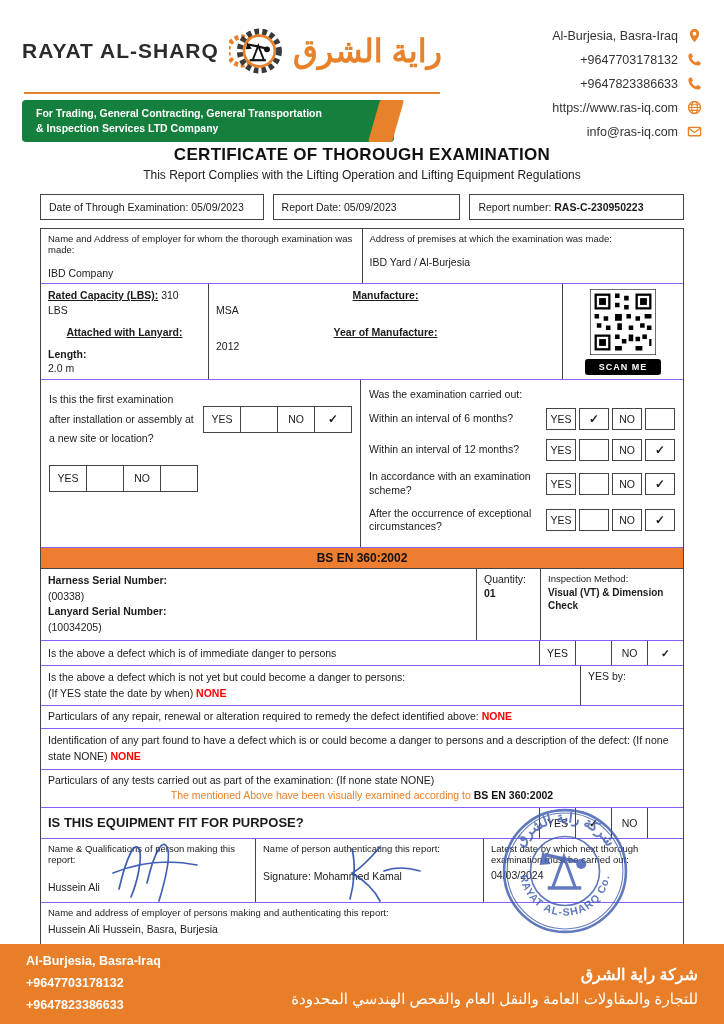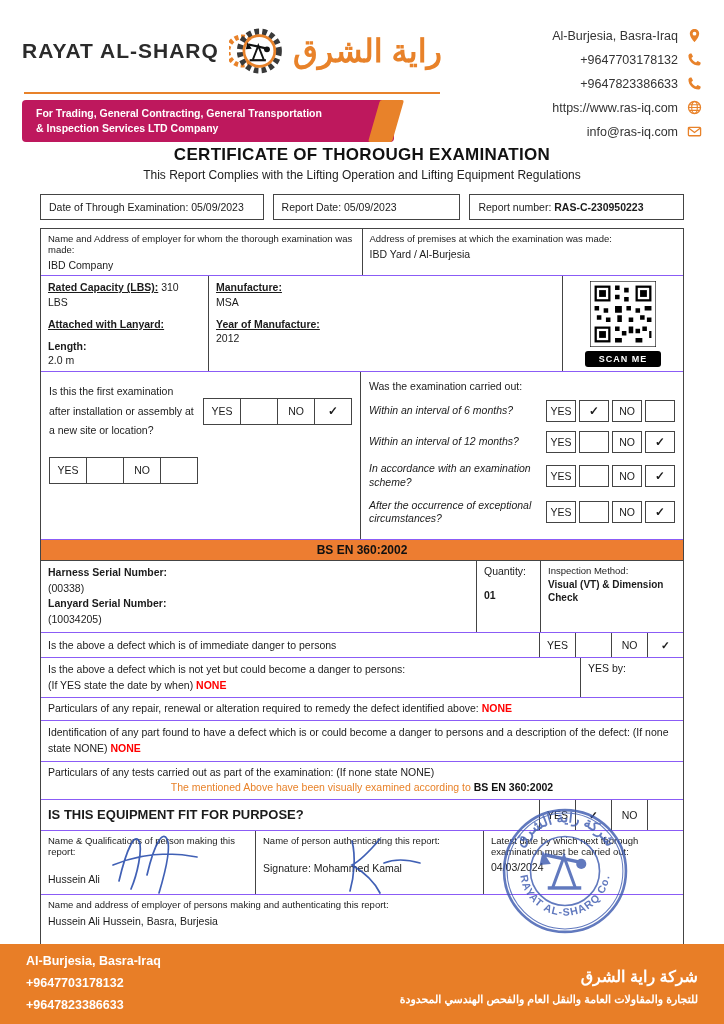--- a/index.html
+++ b/index.html
@@ -6,21 +6,21 @@
   body { background:#888; font-family:"Liberation Sans", sans-serif; }
   .page { position:relative; width:724px; height:1024px; background:#fff; margin:0 auto; overflow:hidden; color:#1b1b1b; }
 
   
   .hdr { display:flex; justify-content:space-between; padding:14px 22px 0 22px; }
   .hdr-left { width:420px; }
   .brand-row { display:flex; align-items:center; gap:10px; }
   .brand-en { font-size:21px; font-weight:bold; letter-spacing:1px; color:#2b2b2b; white-space:nowrap; }
   .brand-ar { font-size:32px; font-weight:bold; color:#E8822A; white-space:nowrap; }
   .logo-rule { height:2px; background:#E8822A; margin:4px 2px 6px 2px; }
-  .tagline { position:relative; background:#be185d; color:#fff; font-size:10.5px; font-weight:bold; line-height:1.45;
+  .tagline { position:relative; background:#15803d; color:#fff; font-size:10.5px; font-weight:bold; line-height:1.45;
              padding:6px 30px 6px 14px; border-radius:4px; width:372px; }
   .tagline::after { content:""; position:absolute; right:-4px; top:0; bottom:0; width:24px; background:#E8822A;
                     transform:skewX(-16deg); border-radius:2px; }
   .hdr-right { display:flex; flex-direction:column; align-items:flex-end; gap:9px; padding-top:14px; font-size:12.5px; color:#333; }
   .c-row { display:flex; align-items:center; gap:9px; }
   .c-ico { width:15px; height:15px; flex:0 0 15px; }
 
   
   .title-wrap { text-align:center; margin-top:3px; }
   .title-main { font-size:17px; font-weight:bold; letter-spacing:.3px; color:#111; }
@@ -32,27 +32,27 @@
   .ib1 { flex:1.15; } .ib2 { flex:0.95; } .ib3 { flex:1.1; }
   .rn-val { font-weight:bold; }
 
   
   .tbl { margin:0 40px; border:1px solid #444; font-size:10.5px; }
   .trow { display:flex; border-bottom:1px solid #8b5cf6; }
   .trow:last-child { border-bottom:none; }
   .cell { padding:4px 7px; }
   .br { border-right:1px solid #444; }
   .lab { font-size:9.5px; }
-  .bu { font-weight:bold; text-decoration:underline; }
+  .bu { font-weight:bold; text-decoration:underline;text-align:center; }
   .b { font-weight:bold; }
   .red { color:#f00; }
 
   
   .rowA .cell { flex:1; min-height:46px; }
-  .rowA .val { margin-top:4px; font-size:10.5px; }
+  .rowA .val { margin-top:12px; font-size:10.5px; }
 
   
   .rowB { min-height:92px; }
   .cB1 { width:158px; }
   .cB2 { width:168px; line-height:1.35; }
   .cB3 { flex:1; line-height:1.35; }
   .cB4 { width:120px; display:flex; flex-direction:column; align-items:center; justify-content:center; gap:4px; }
   .eq-name { font-size:12.5px; margin-top:16px; }
   .sp8 { height:8px; }
   .qr-pill { background:#000; color:#fff; font-size:9px; font-weight:bold; letter-spacing:1px; padding:3px 14px; border-radius:3px; }
@@ -62,31 +62,31 @@
   .cC2 { flex:1; padding:8px 8px 4px 8px; }
   .q-block { display:flex; align-items:center; gap:6px; margin-bottom:16px; }
   .q-block:last-child { margin-bottom:0; }
   .q-text { width:152px; line-height:1.85; }
   .mini-row { display:flex; }
   .mini-cell { width:38px; height:27px; border:1px solid #444; margin-left:-1px; display:flex; align-items:center; justify-content:center; font-size:10.5px; }
   .mini-cell:first-child { margin-left:0; }
   .mark { font-weight:bold; font-size:12px; }
   .co-head { margin-bottom:8px; }
   .co-row { display:flex; align-items:center; margin-bottom:9px; gap:4px; }
-  .co-text { flex:1; line-height:1.3; padding-right:4px;font-style:italic; }
+  .co-text { flex:1; line-height:1.3; padding-right:4px; }
   .co-cell { width:30px; height:22px; border:1px solid #444; margin-left:-1px; display:flex; align-items:center; justify-content:center; flex:0 0 30px; }
 
   
   .band { background:#ED7D31; border-bottom:1px solid #444; text-align:center; font-weight:bold; font-size:12px; color:#111; padding:3px 0; }
 
   
   .cE1 { flex:1; line-height:1.5; }
   .cE2 { width:64px; }
   .cE3 { width:142px; }
-  .qty-val { font-weight:bold; margin-top:12px; }
+  .qty-val { font-weight:bold; margin-top:2px; }
   .method-val { font-weight:bold; font-size:10px; line-height:1.3; margin-top:2px; }
 
   
   .ans-text { flex:1; display:flex; align-items:center; }
   .ans-cell { width:36px; border-left:1px solid #444; display:flex; align-items:center; justify-content:center; font-size:10.5px; }
   .rowF { min-height:25px; }
   .rowK { min-height:31px; }
   .fit-q { font-size:13px; font-weight:bold; }
 
   
@@ -114,21 +114,21 @@
 
   
   .stamp { position:absolute; left:500px; top:806px; opacity:.82; }
 
   
   .foot { position:absolute; left:0; bottom:0; width:724px; height:80px; background:#E87E27; color:#fff;
           display:flex; justify-content:space-between; align-items:center; padding:8px 26px; }
   .foot-left { font-size:12.5px; font-weight:bold; line-height:1.75; }
   .foot-right { text-align:right; direction:rtl; }
   .foot-ar1 { font-size:16px; font-weight:bold; line-height:1.9; }
-  .foot-ar2 { font-size:11px; font-weight:bold; }
+  .foot-ar2 { font-size:15px; font-weight:normal; }
 </style>
 </head>
 <body>
 
 <div class="page">
 
   <div class="hdr">
     <div class="hdr-left">
       <div class="brand-row">
         <span class="brand-en">RAYAT AL-SHARQ</span>

